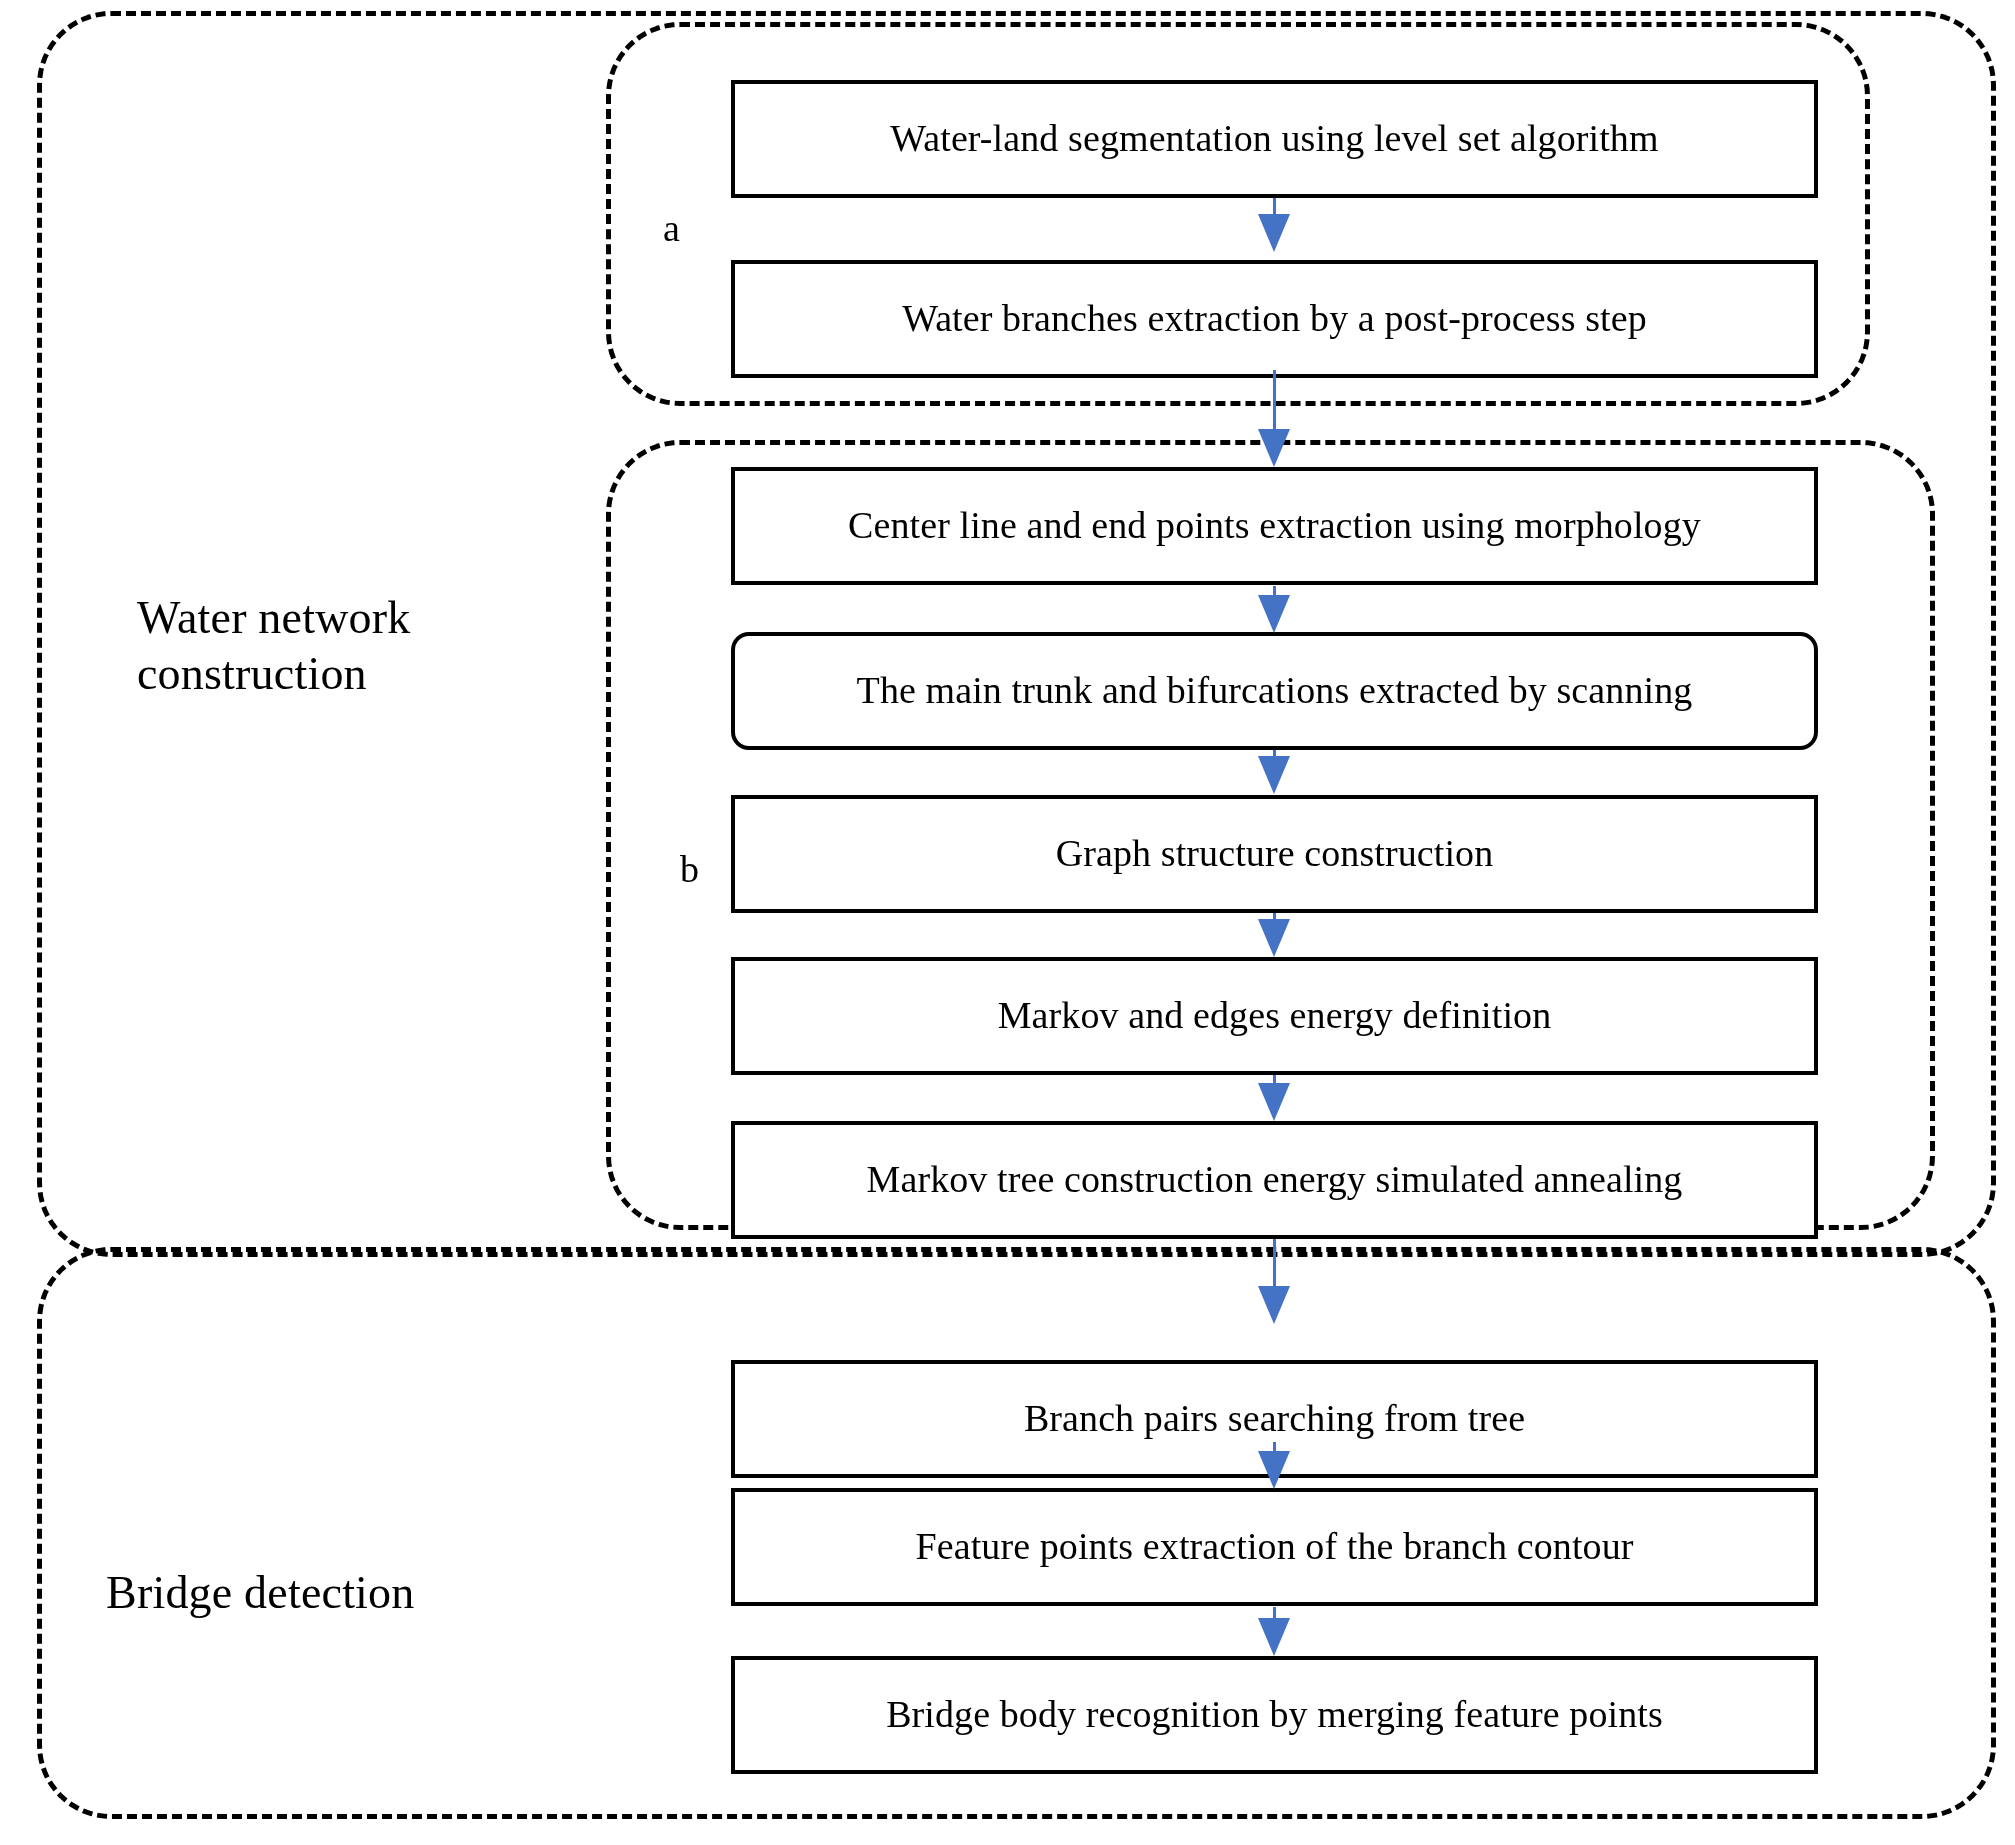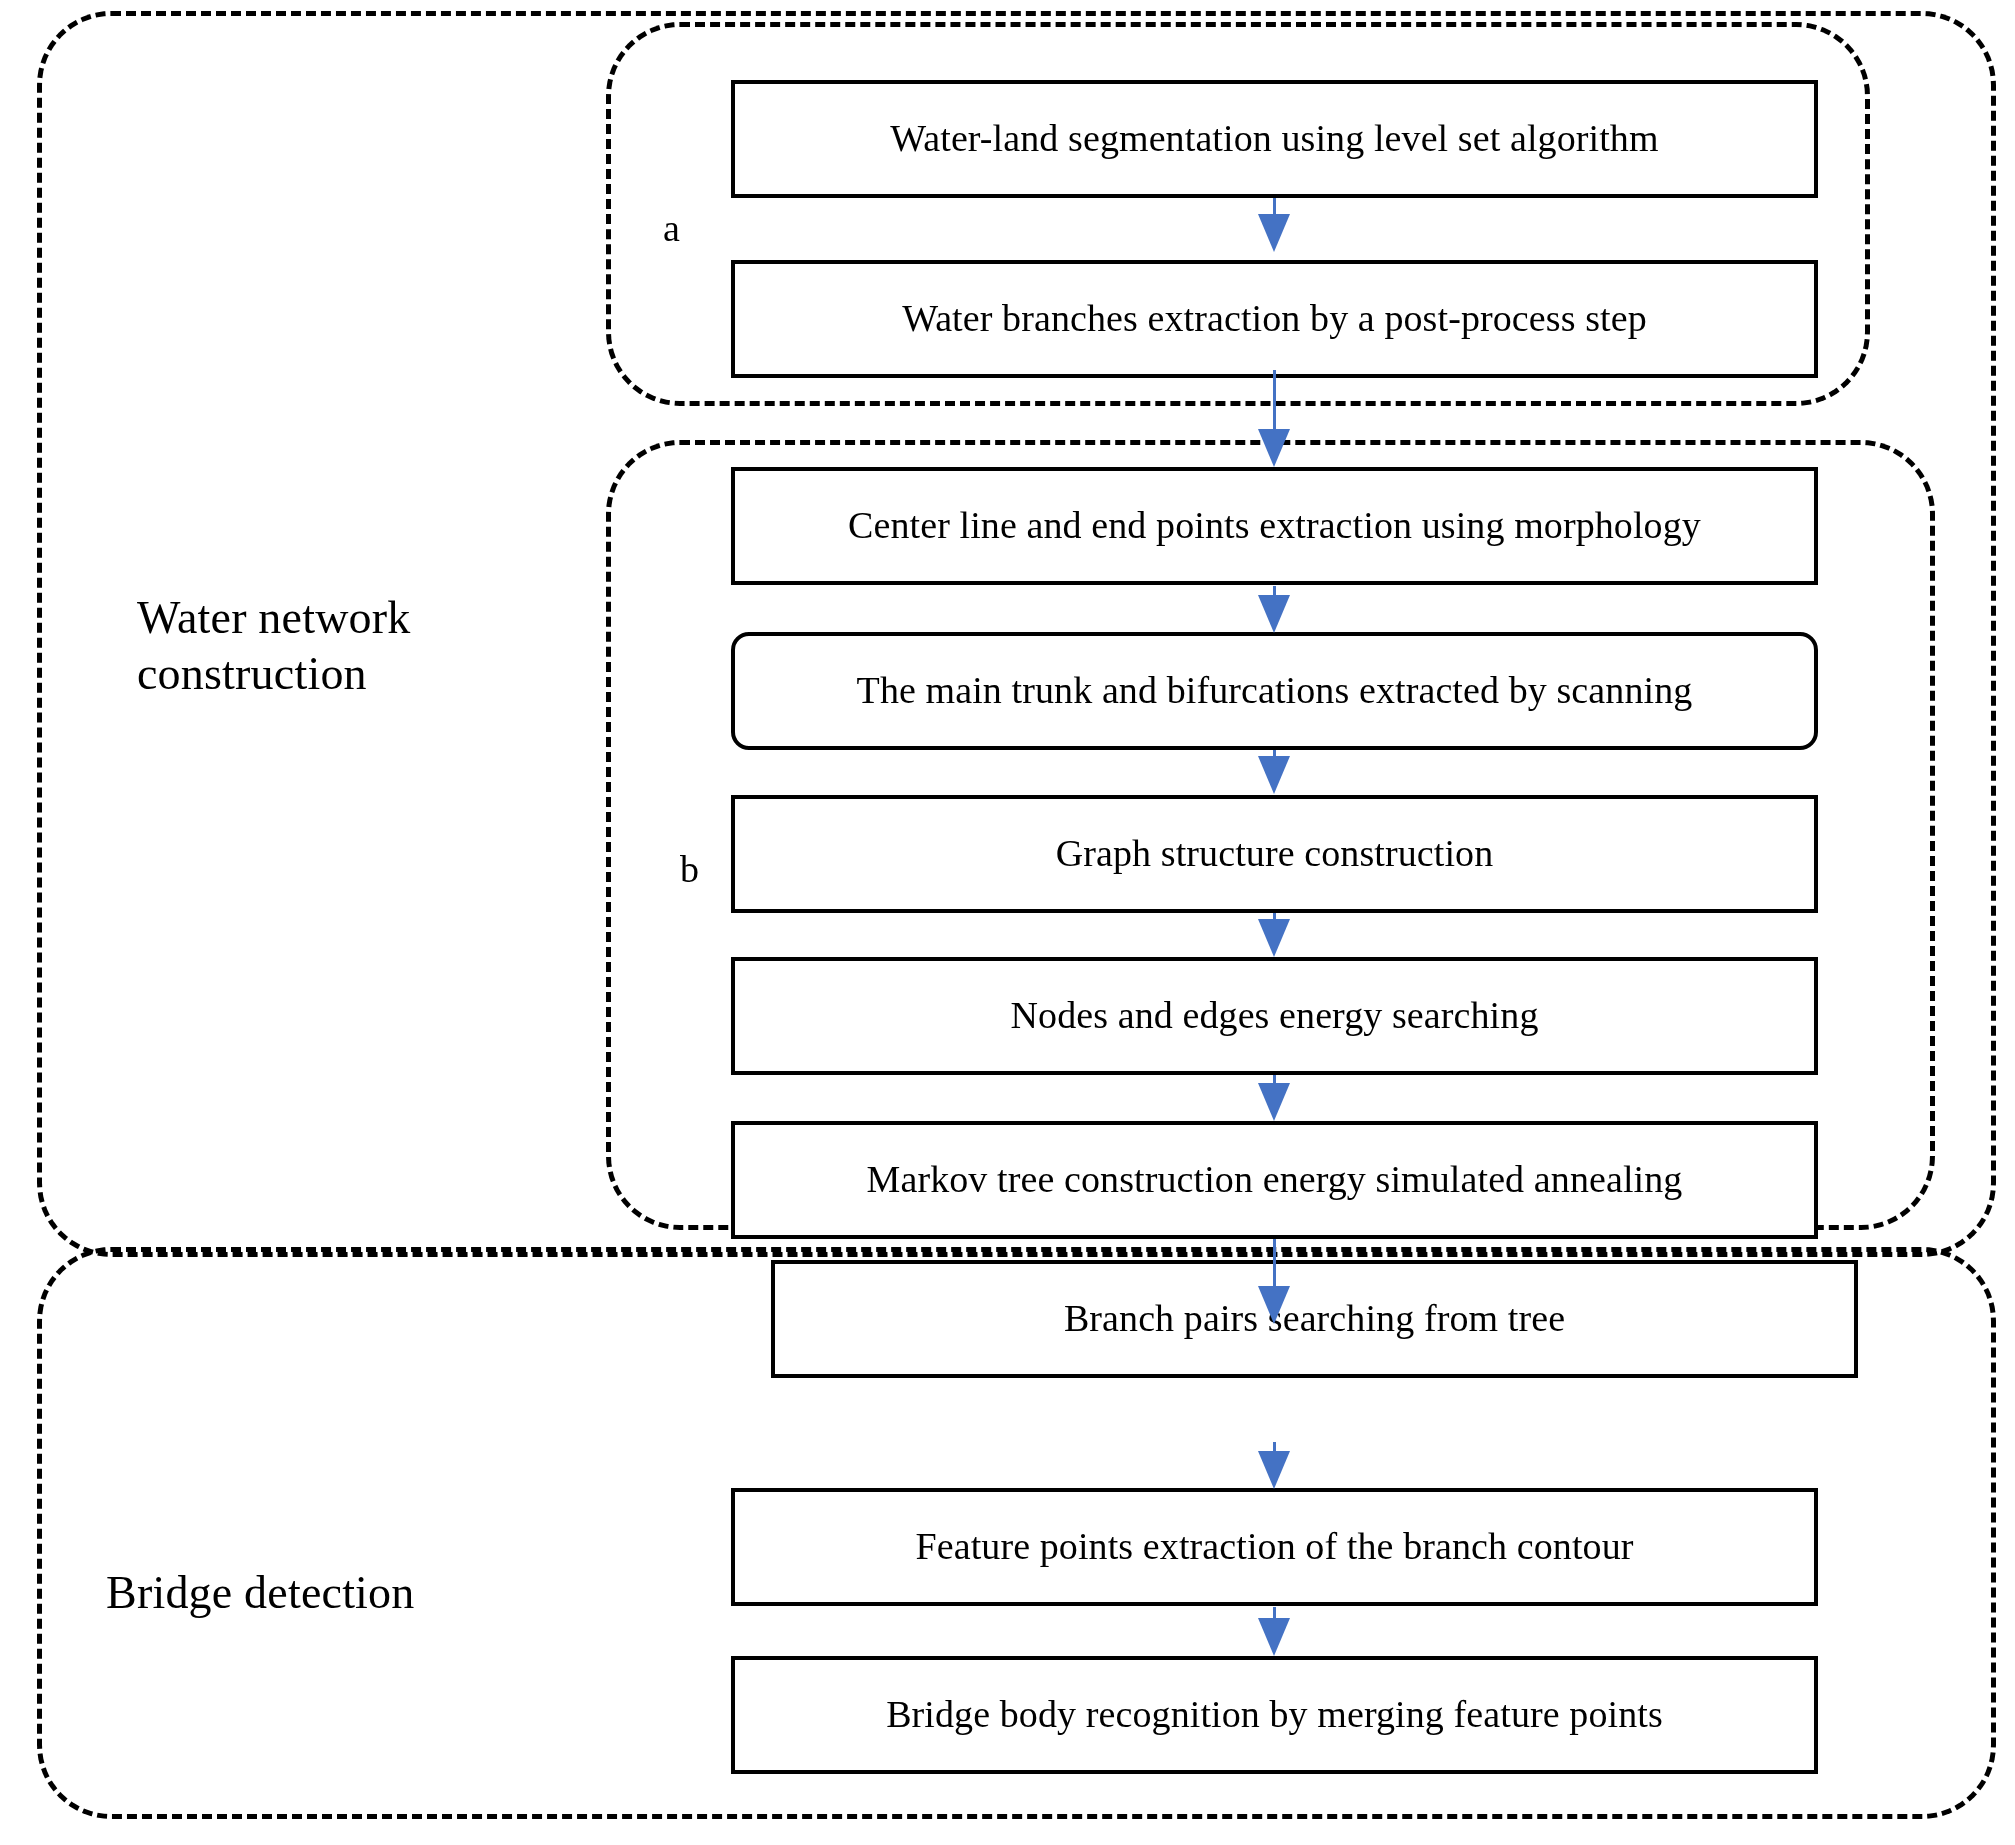--- a/index.html
+++ b/index.html
@@ -128,28 +128,28 @@
 
   <div class="step-box" style="top:632px;border-radius:18px;">
     <span class="step-text">The main trunk and bifurcations extracted by scanning</span>
   </div>
 
   <div class="step-box" style="top:795px;">
     <span class="step-text">Graph structure construction</span>
   </div>
 
   <div class="step-box" style="top:957px;">
-    <span class="step-text">Nodes and edges energy searching</span>
+    <span class="step-text">Markov and edges energy definition</span>
   </div>
 
   <div class="step-box" style="top:1121px;">
     <span class="step-text">Markov tree construction energy simulated annealing</span>
   </div>
 
-  <div class="step-box" style="top:1260px;margin-left:40px;">
+  <div class="step-box" style="top:1360px;">
     <span class="step-text">Branch pairs searching from tree</span>
   </div>
 
   <div class="step-box" style="top:1488px;">
     <span class="step-text">Feature points extraction of the branch contour</span>
   </div>
 
   <div class="step-box" style="top:1656px;">
     <span class="step-text">Bridge body recognition by merging feature points</span>
   </div>

